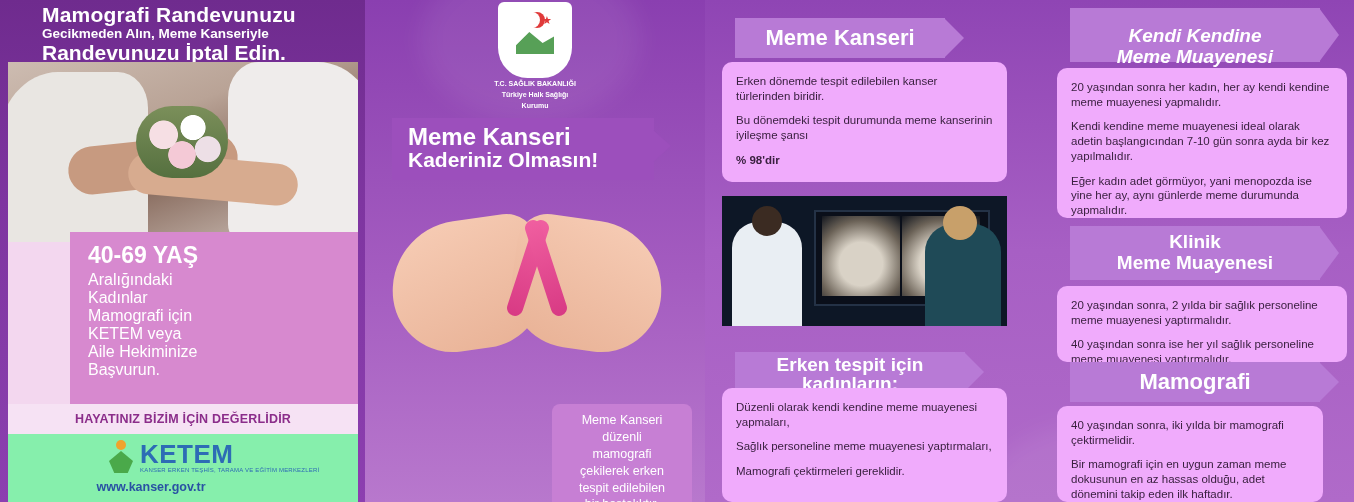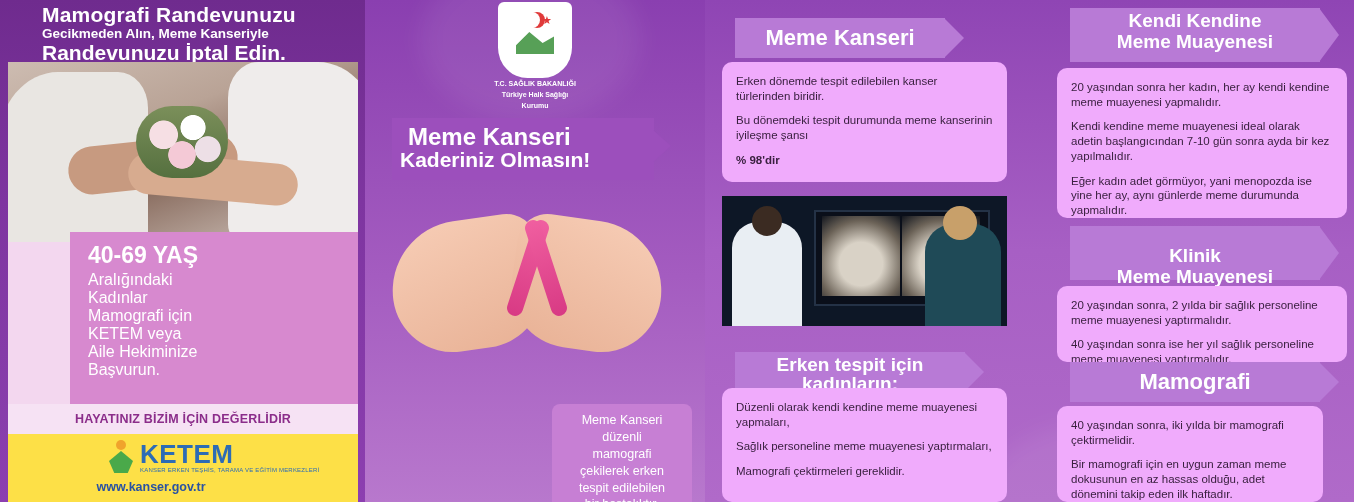--- a/index.html
+++ b/index.html
@@ -42,21 +42,21 @@
 
   .pink-box{position:absolute;left:70px;top:232px;width:288px;height:172px;
     background:#d789cf;}
   .pink-box .t1{color:#fff;font-size:23px;font-weight:bold;margin:10px 0 0 18px;}
   .pink-box .t2{color:#fff;font-size:16px;line-height:1.12;margin:2px 0 0 18px;}
 
   .ribbon-strip{position:absolute;left:8px;top:404px;width:350px;height:30px;
     background:#f6e2f4;}
   .ribbon-strip .txt{color:#8b2d8a;font-size:12.5px;font-weight:bold;text-align:center;line-height:30px;letter-spacing:.2px;}
 
-  .ketem-card{position:absolute;left:8px;top:434px;width:350px;height:68px;background:#fde047;}
+  .ketem-card{position:absolute;left:8px;top:434px;width:350px;height:68px;background:#86efac;}
   .ketem-logo{position:absolute;left:100px;top:6px;display:flex;align-items:center;gap:6px;}
   .ketem-fig{width:26px;height:34px;position:relative;}
   .ketem-fig .head{position:absolute;left:8px;top:0;width:10px;height:10px;border-radius:50%;background:#f0a32c;}
   .ketem-fig .body{position:absolute;left:1px;top:11px;width:24px;height:22px;background:#4aa94a;
      clip-path:polygon(50% 0,100% 45%,78% 100%,22% 100%,0 45%);}
   .ketem-word{font-size:26px;font-weight:bold;color:#2d6cb5;letter-spacing:.5px;line-height:1;}
   .ketem-sub{font-size:6px;color:#2d6cb5;letter-spacing:.2px;}
   .ketem-url{position:absolute;left:0;top:46px;width:286px;text-align:center;color:#2952a3;font-size:12.5px;font-weight:bold;}
 
   
@@ -68,21 +68,21 @@
   .ml-shield .leaf{position:absolute;left:18px;top:30px;width:38px;height:22px;background:#3a8f3a;
     clip-path:polygon(0 60%,35% 0,70% 50%,100% 20%,100% 100%,0 100%);opacity:.85;}
   .ml-t1{font-size:7px;font-weight:bold;margin-top:2px;line-height:1.25;}
   .ml-t2{font-size:8px;margin-top:6px;}
 
   .mid-title-banner{position:absolute;left:392px;top:118px;width:262px;height:62px;
     background:#9c4fbc;}
   .mid-title-banner:after{content:"";position:absolute;right:-17px;top:12px;border-style:solid;
     border-width:16px 0 16px 18px;border-color:transparent transparent transparent #9c4fbc;}
   .mid-title-banner .l1{color:#fff;font-size:24px;font-weight:bold;margin:6px 0 0 16px;line-height:1.05;}
-  .mid-title-banner .l2{color:#fff;font-size:21px;font-weight:bold;margin:0 0 0 8px;line-height:1.05;}
+  .mid-title-banner .l2{color:#fff;font-size:21px;font-weight:bold;margin:0 0 0 16px;line-height:1.05;}
 
   .hands{position:absolute;left:392px;top:200px;width:280px;height:170px;}
   .hand-l{position:absolute;left:0;top:20px;width:150px;height:130px;background:linear-gradient(160deg,#f7cdb6,#e8b195);border-radius:70px 30px 60px 60px;transform:rotate(-8deg);}
   .hand-r{position:absolute;left:120px;top:20px;width:150px;height:130px;background:linear-gradient(200deg,#f7cdb6,#e8b195);border-radius:30px 70px 60px 60px;transform:rotate(8deg);}
   .ribbon{position:absolute;left:110px;top:18px;width:70px;height:110px;}
   .ribbon:before,.ribbon:after{content:"";position:absolute;top:0;width:16px;height:100px;background:linear-gradient(180deg,#f05fa0,#d83a84);border-radius:8px;}
   .ribbon:before{left:18px;transform:rotate(18deg);}
   .ribbon:after{left:36px;transform:rotate(-18deg);}
 
   .mid-note{position:absolute;left:552px;top:404px;width:140px;height:98px;background:#c77fd4;border-radius:8px 8px 0 0;}
@@ -113,25 +113,25 @@
   .mammo.l{left:6px;}
   .mammo.r{left:86px;}
   .doc{position:absolute;left:10px;top:26px;width:70px;height:104px;background:#e9eef3;border-radius:26px 26px 0 0;}
   .doc .hd{position:absolute;left:20px;top:-16px;width:30px;height:30px;border-radius:50%;background:#3b2b22;}
   .woman{position:absolute;right:6px;top:28px;width:76px;height:102px;background:#1f4a57;border-radius:28px 28px 0 0;}
   .woman .hd{position:absolute;left:18px;top:-18px;width:34px;height:34px;border-radius:50%;background:#c8a06a;}
 
   
   #ah-kendi{left:1070px;top:8px;width:250px;height:54px;}
   #ah-kendi:after{border-width:27px 0 27px 20px;}
-  #ah-kendi .htxt{font-size:19px;line-height:1.12;padding-top:2px;}
+  #ah-kendi .htxt{font-size:19px;line-height:1.12;padding-top:17px;font-style:italic;}
   #card-kendi{left:1057px;top:68px;width:290px;height:150px;}
   #ah-klinik{left:1070px;top:226px;width:250px;height:54px;}
   #ah-klinik:after{border-width:27px 0 27px 20px;}
-  #ah-klinik .htxt{font-size:19px;line-height:1.12;padding-top:19px;}
+  #ah-klinik .htxt{font-size:19px;line-height:1.12;padding-top:5px;}
   #card-klinik{left:1057px;top:286px;width:290px;height:76px;}
   #ah-mamografi{left:1070px;top:362px;width:250px;}
   #card-mamografi{left:1057px;top:406px;width:266px;height:96px;}
 </style>
 </head>
 <body>
 
 <div class="page">
 
   <div class="bg-left"></div>

